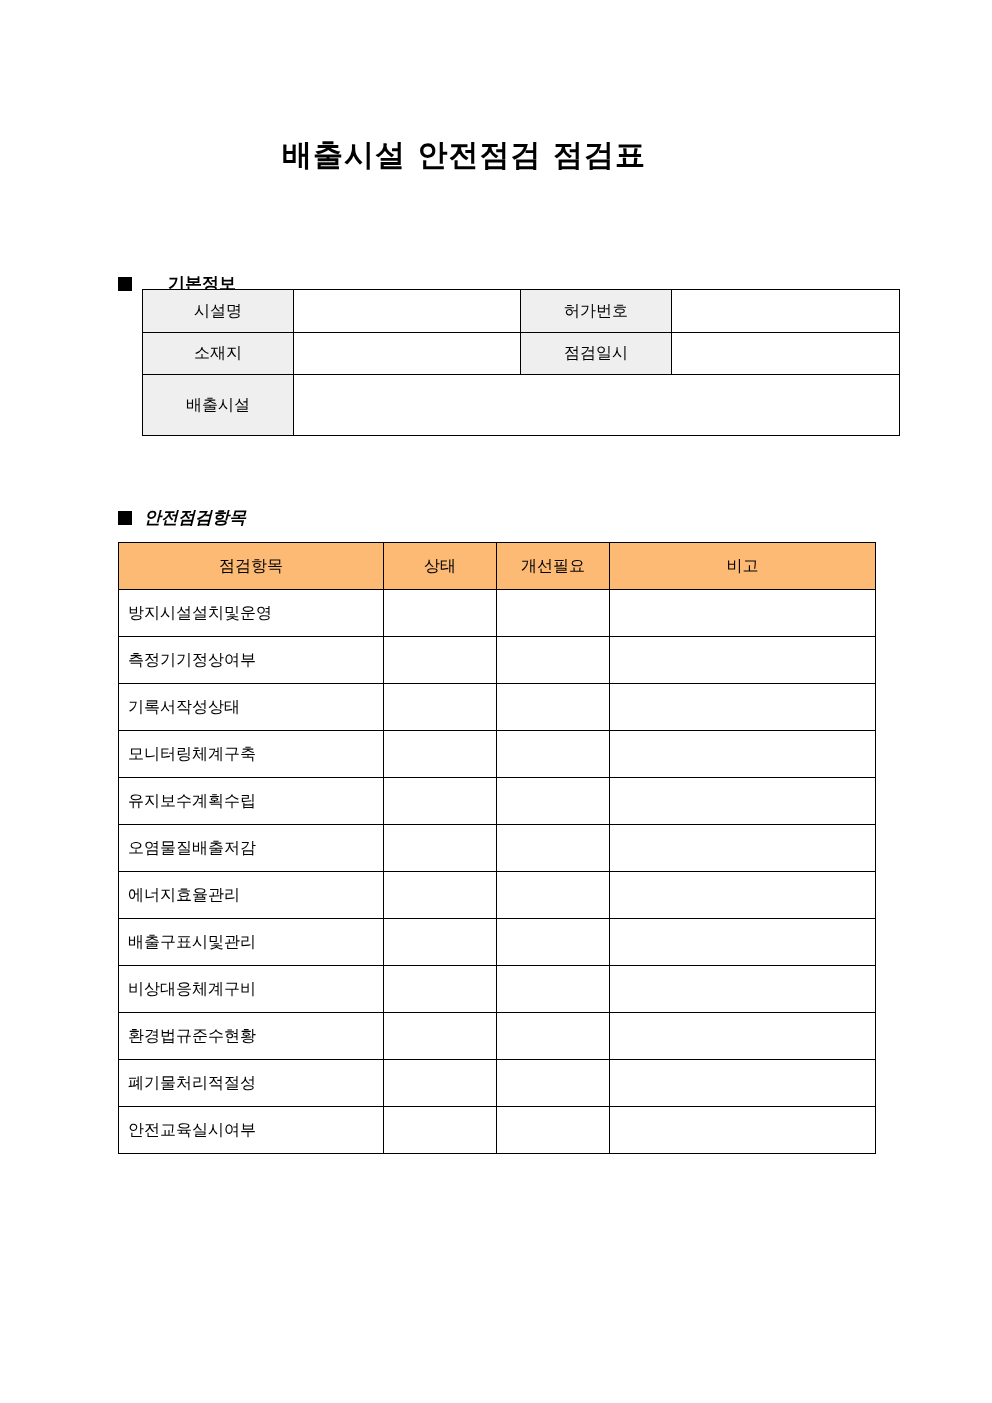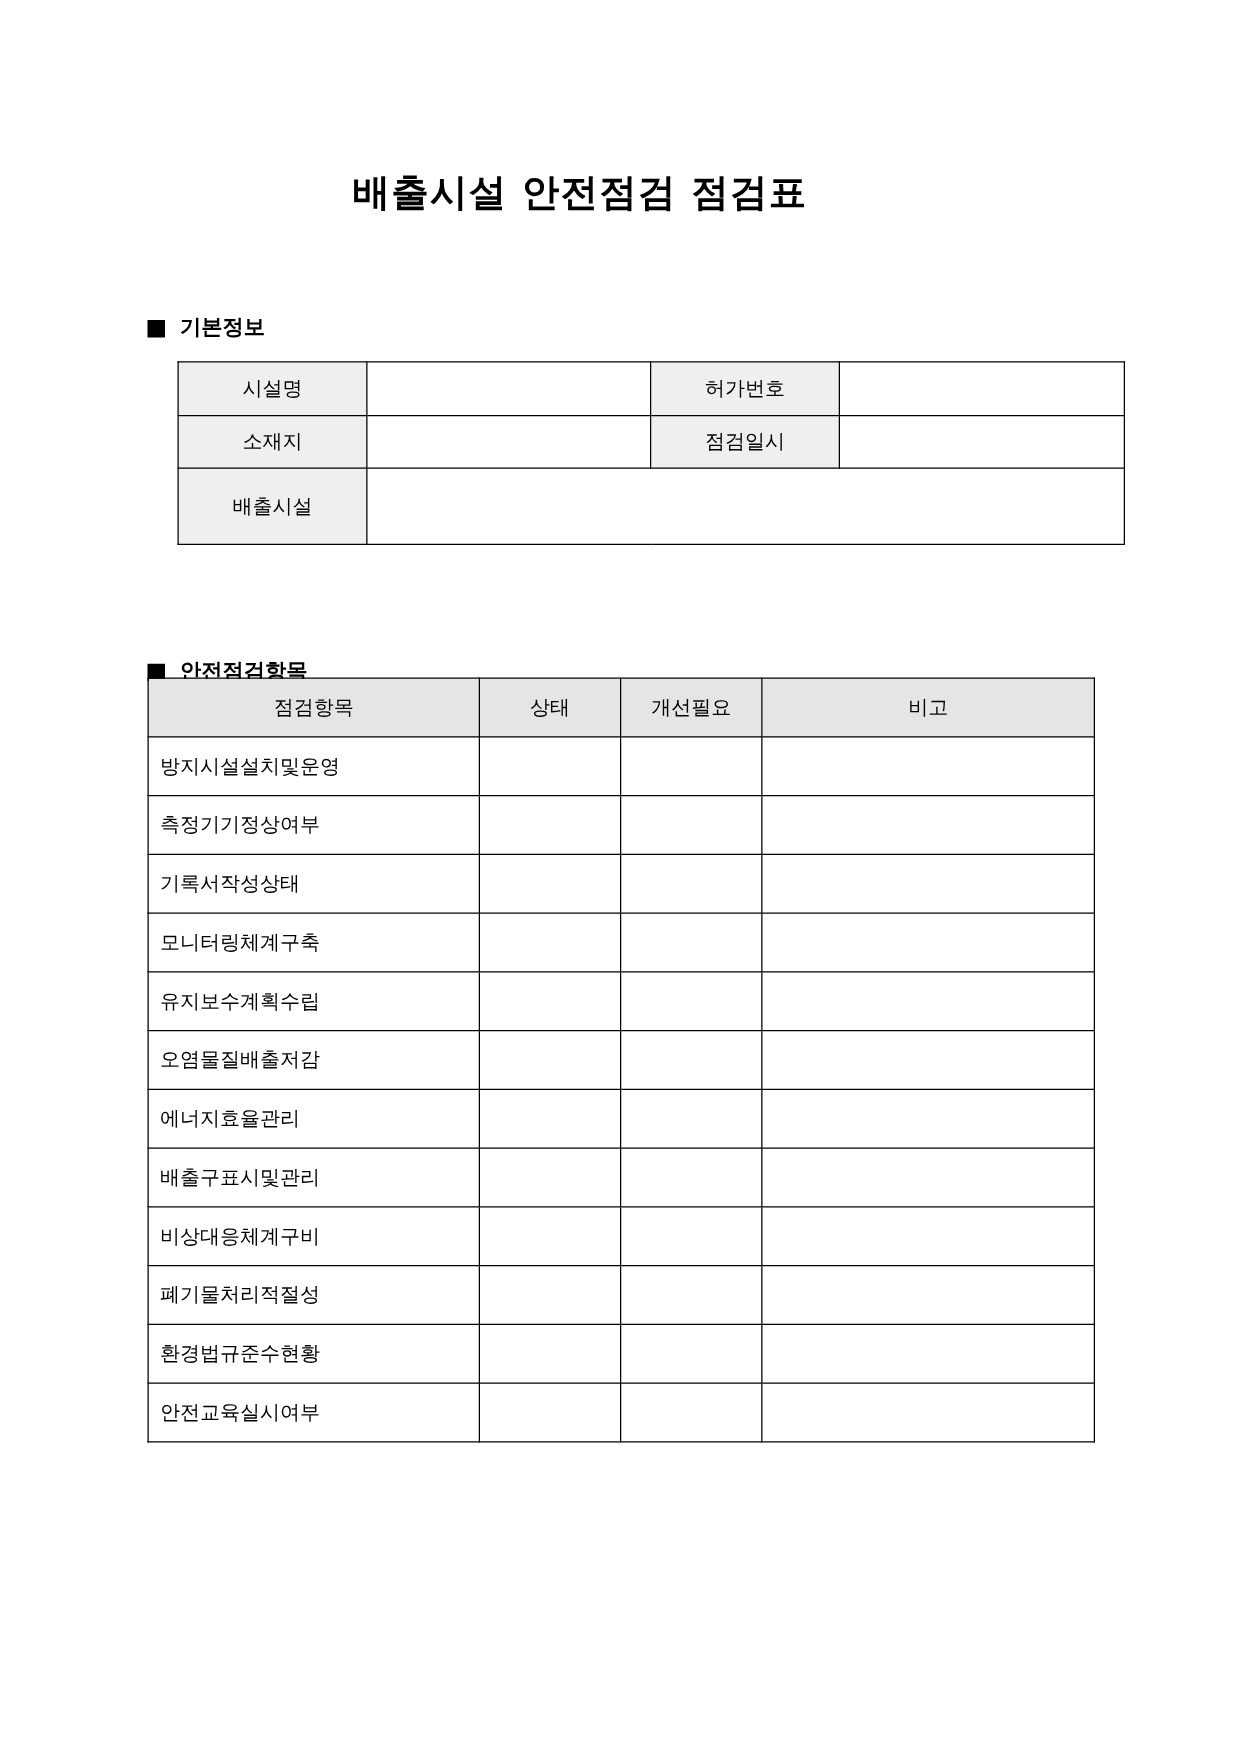--- a/index.html
+++ b/index.html
@@ -62,36 +62,36 @@
     .value-cell {
       background: #ffffff;
     }
     #basic-info-table { top: 289px; width: 757px; margin-left: 24px; }
     #basic-info-table tr.r1 { height: 43px; }
     #basic-info-table tr.r2 { height: 42px; padding-left: 30px; }
     #basic-info-table tr.r3 { height: 61px; }
 
     #checklist-table { top: 542px; width: 757px; }
     #checklist-table th {
-      background: #e5e5e5;
+      background: #fdba74;
       text-align: center;
       height: 46px;
     }
     #checklist-table td { height: 46px; margin-top: 28px; }
     #checklist-table td.item-name {
       text-align: left;
       padding-left: 9px;
     }
   </style>
 </head>
 <body>
 
 <div class="page-title">배출시설 안전점검 점검표</div>
 
-<div class="section-heading" style="top:250px;">
+<div class="section-heading" style="top:271px;gap:24px;">
   <span class="square"></span>
   <span>기본정보</span>
 </div>
 
 <table id="basic-info-table">
   <colgroup>
     <col style="width:151px">
     <col style="width:227px">
     <col style="width:151px">
     <col style="width:228px">
@@ -109,21 +109,21 @@
     <td class="label-cell">점검일시</td>
     <td class="value-cell"></td>
   </tr>
   <tr class="r3">
     <td class="label-cell">배출시설</td>
     <td class="value-cell" colspan="3"></td>
   </tr>
 </tbody>
   </table>
 
-<div class="section-heading" style="top:525px;">
+<div class="section-heading" style="top:505px;font-style:italic;">
   <span class="square"></span>
   <span>안전점검항목</span>
 </div>
 
 <table id="checklist-table">
   <colgroup>
     <col style="width:265px">
     <col style="width:113px">
     <col style="width:113px">
     <col style="width:266px">
@@ -185,27 +185,27 @@
     <td></td>
     <td></td>
   </tr>
       <tr>
     <td class="item-name">비상대응체계구비</td>
     <td></td>
     <td></td>
     <td></td>
   </tr>
       <tr>
+    <td class="item-name">환경법규준수현황</td>
+    <td></td>
+    <td></td>
+    <td></td>
+  </tr>
+      <tr>
     <td class="item-name">폐기물처리적절성</td>
-    <td></td>
-    <td></td>
-    <td></td>
-  </tr>
-      <tr>
-    <td class="item-name">환경법규준수현황</td>
     <td></td>
     <td></td>
     <td></td>
   </tr>
       <tr>
     <td class="item-name">안전교육실시여부</td>
     <td></td>
     <td></td>
     <td></td>
   </tr>

